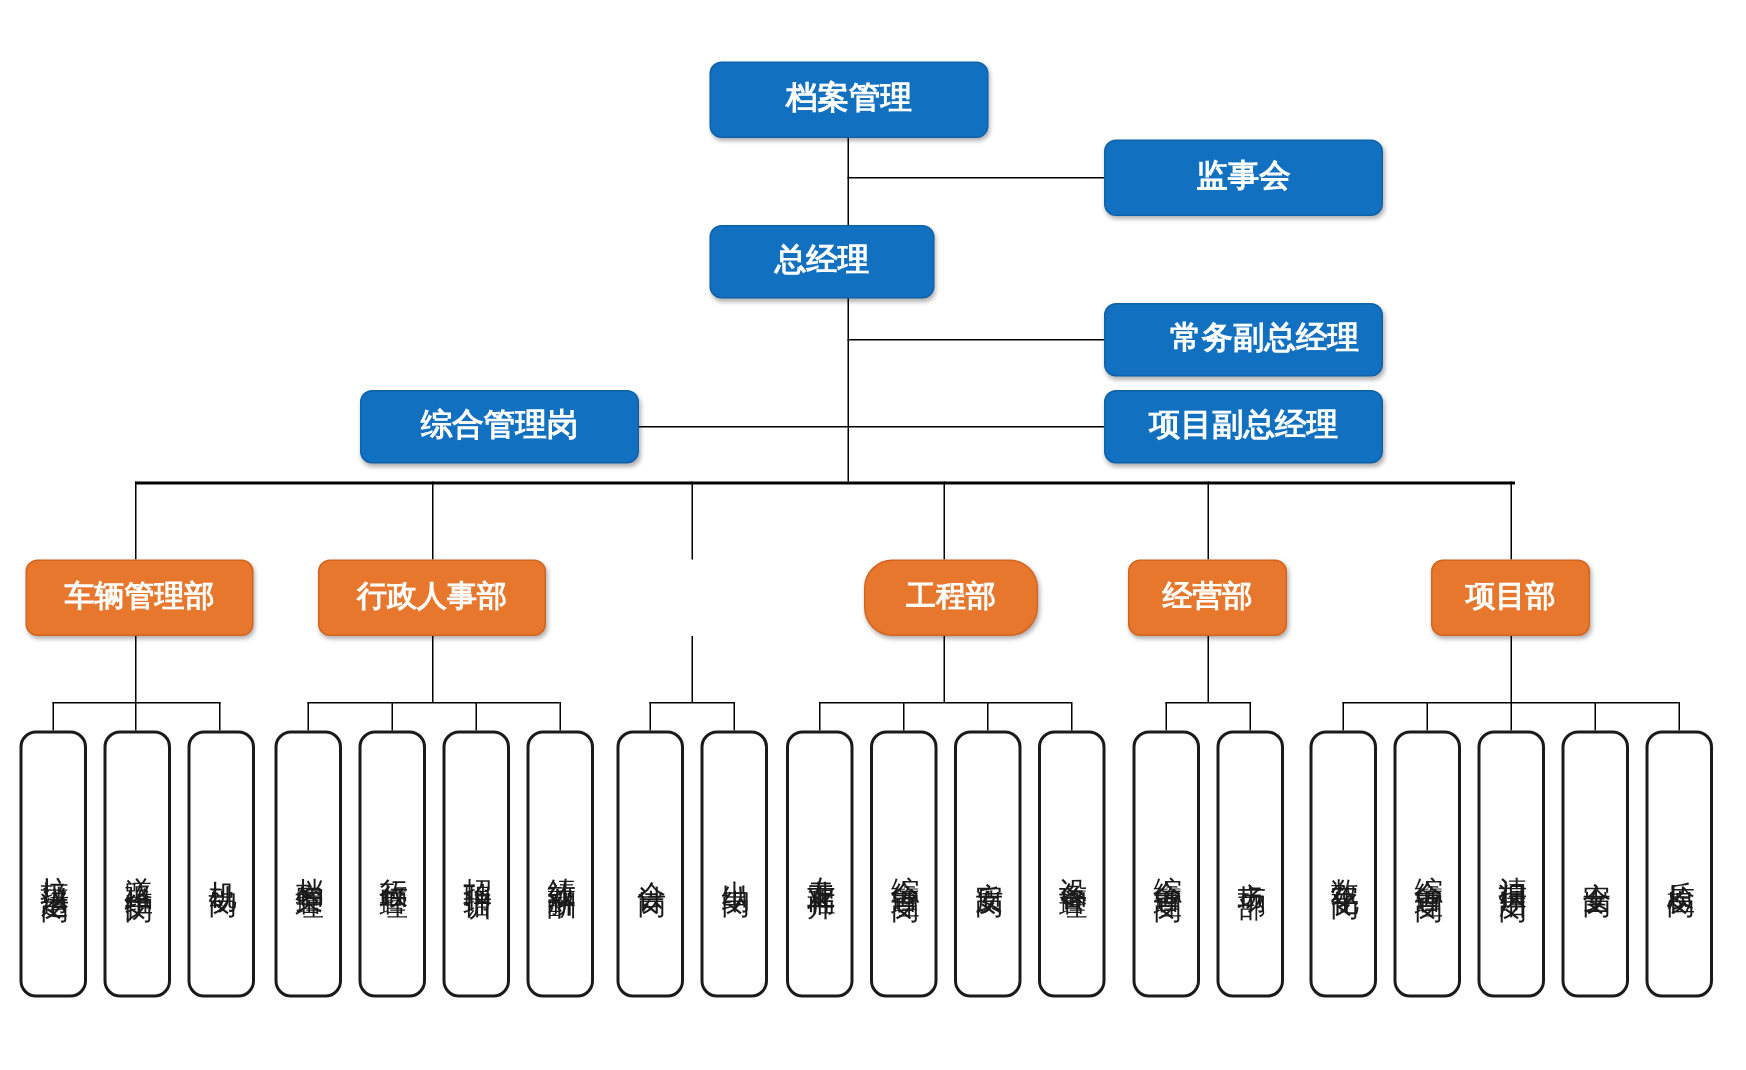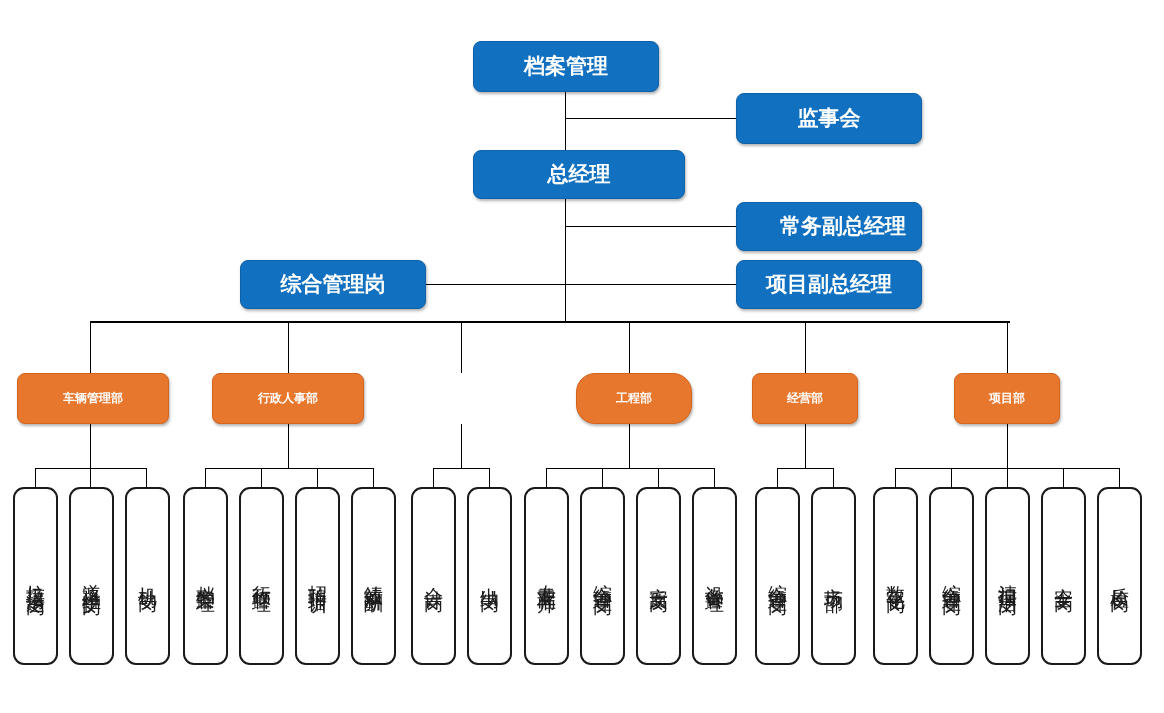--- a/index.html
+++ b/index.html
@@ -44,21 +44,21 @@
     color: #ffffff;
     border: 1px solid #0E62AA;
     font-size: 21px;
     font-weight: bold;
     box-shadow: 1px 2px 3px rgba(0,0,0,0.30);
   }
   .node.orange {
     background: #E8772E;
     color: #ffffff;
     border: 1px solid #D4641C;
-    font-size: 12px;
+    font-size: 20px;
     font-weight: bold;
     box-shadow: 1px 2px 3px rgba(0,0,0,0.30);
   }
   .node.leaf {
     background: #ffffff;
     color: #1a1a1a;
     border: 2px solid #1a1a1a;
     border-radius: 11px;
     font-size: 19px;
     font-weight: normal;
@@ -132,21 +132,21 @@
   <div class="line v" style="left:895px; top:468px; height:19px;"></div>
   <div class="line v" style="left:951px; top:468px; height:19px;"></div>
   <div class="line v" style="left:1007px; top:468px; height:19px;"></div>
   <div class="line v" style="left:1063px; top:468px; height:19px;"></div>
   <div class="line v" style="left:1119px; top:468px; height:19px;"></div>
 
   <div class="node blue" style="left:473px; top:41px; width:186px; height:51px;">档案管理</div>
 
   <div class="node blue" style="left:736px; top:93px; width:186px; height:51px;">监事会</div>
 
-  <div class="node blue" style="left:473px; top:150px; width:212px; height:49px;">总经理</div>
+  <div class="node blue" style="left:473px; top:150px; width:150px; height:49px;">总经理</div>
 
   <div class="node blue" style="left:736px; top:202px; width:186px; height:49px;padding-left:28px;">常务副总经理</div>
 
   <div class="node blue" style="left:736px; top:260px; width:186px; height:49px;">项目副总经理</div>
 
   <div class="node blue" style="left:240px; top:260px; width:186px; height:49px;">综合管理岗</div>
 
   <div class="node orange" style="left:17px; top:373px; width:152px; height:51px;">车辆管理部</div>
 
   <div class="node orange" style="left:212px; top:373px; width:152px; height:51px;">行政人事部</div>

